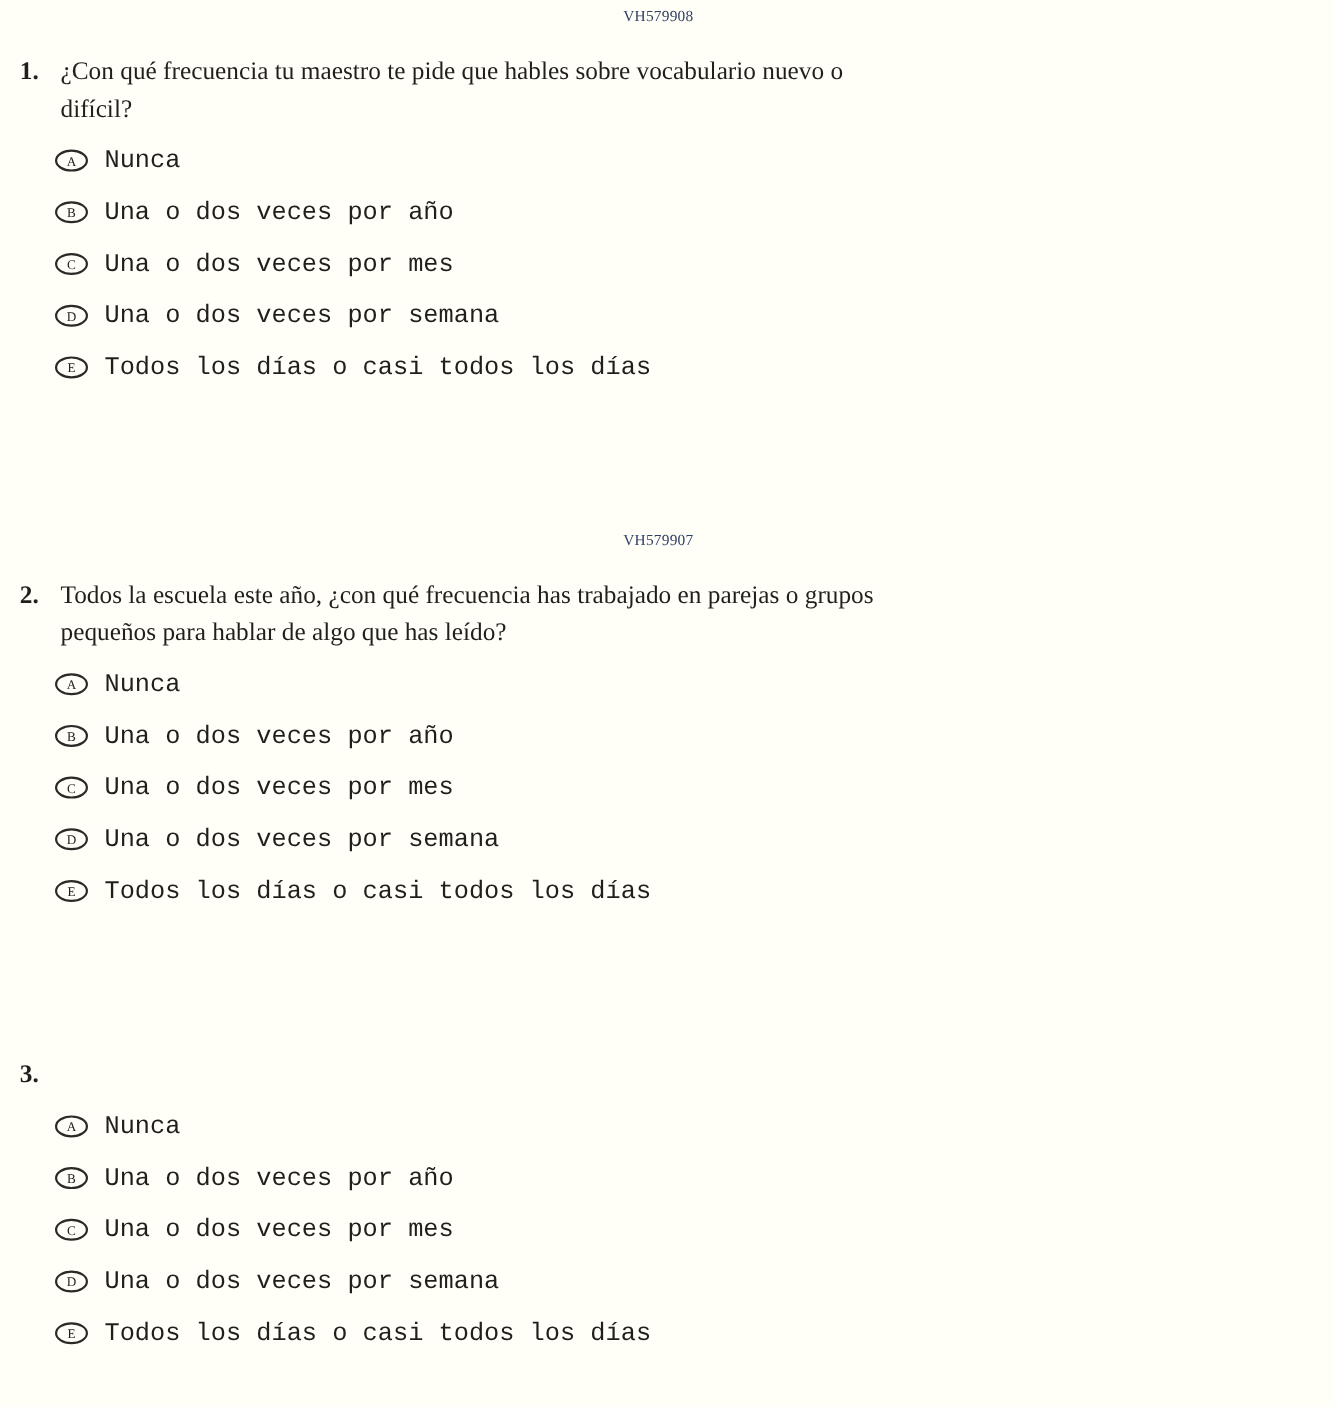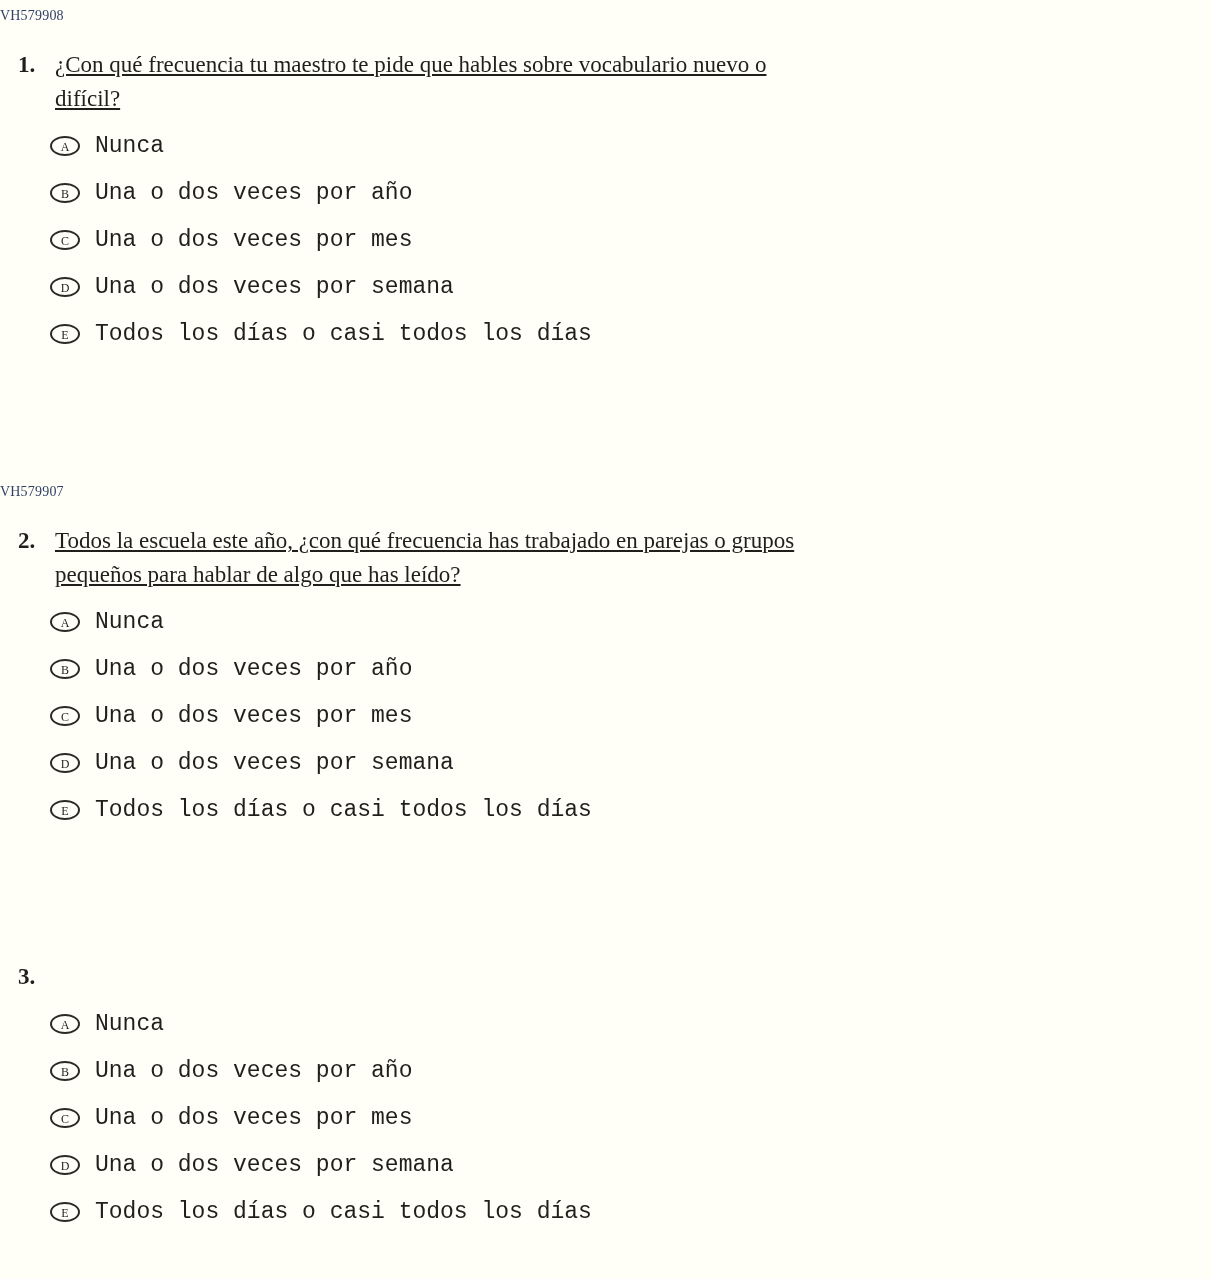--- a/index.html
+++ b/index.html
@@ -15,21 +15,21 @@
     color:var(--ink);
     position:relative;
     overflow:hidden;
   }
   .question-block{
     position:absolute;
     left:0;
     width:1212px;
   }
   .item-code{
-    text-align:left;
+    text-align:center;
     padding-right:15px;
     font-size:14px;
     line-height:16px;
     color:var(--code);
     letter-spacing:0.2px;
   }
   .q-row{
     display:flex;
     margin-top:24px;
     padding-left:18px;
@@ -38,21 +38,20 @@
     flex:0 0 37px;
     font-size:23px;
     line-height:34px;
     font-weight:bold;
   }
   .q-text{
     font-size:23px;
     line-height:34px;
     white-space:pre-line;
     max-width:940px;
-    text-decoration:underline;
   }
   .options{
     margin-top:16px;
     padding-left:50px;
   }
   .option-row{
     display:flex;
     align-items:center;
     line-height:28px;
     margin-bottom:19px;

